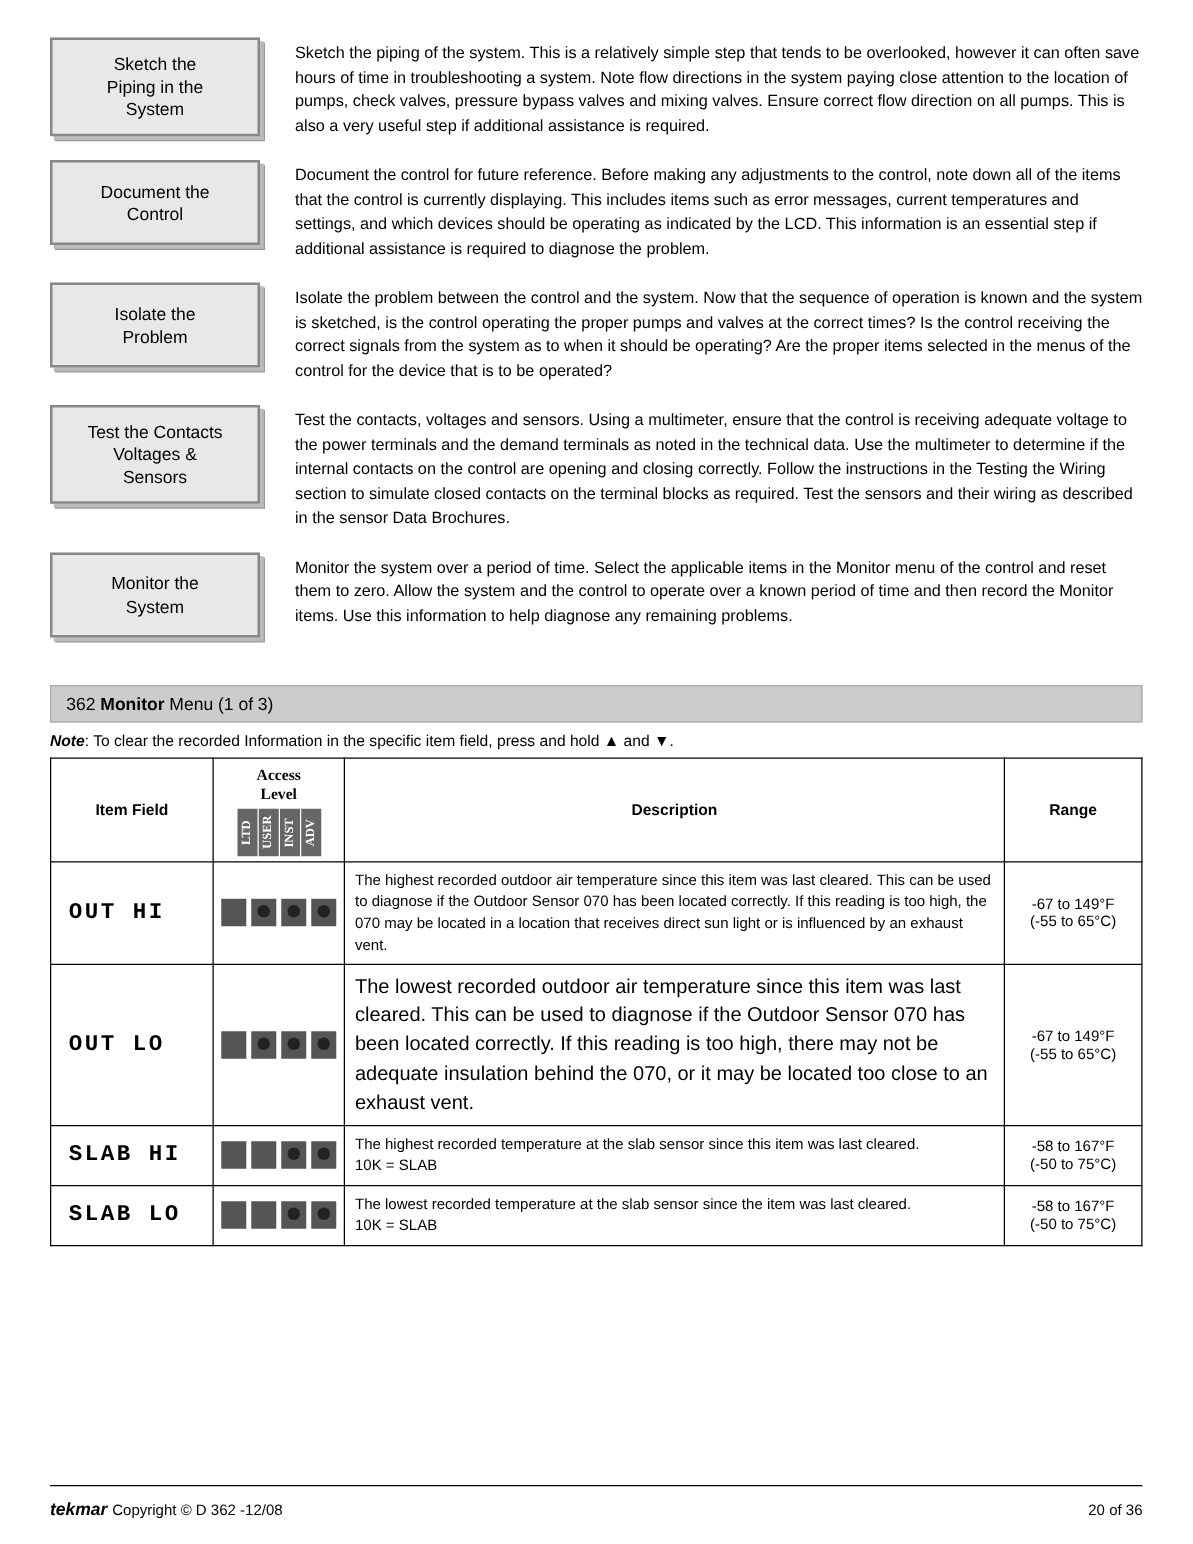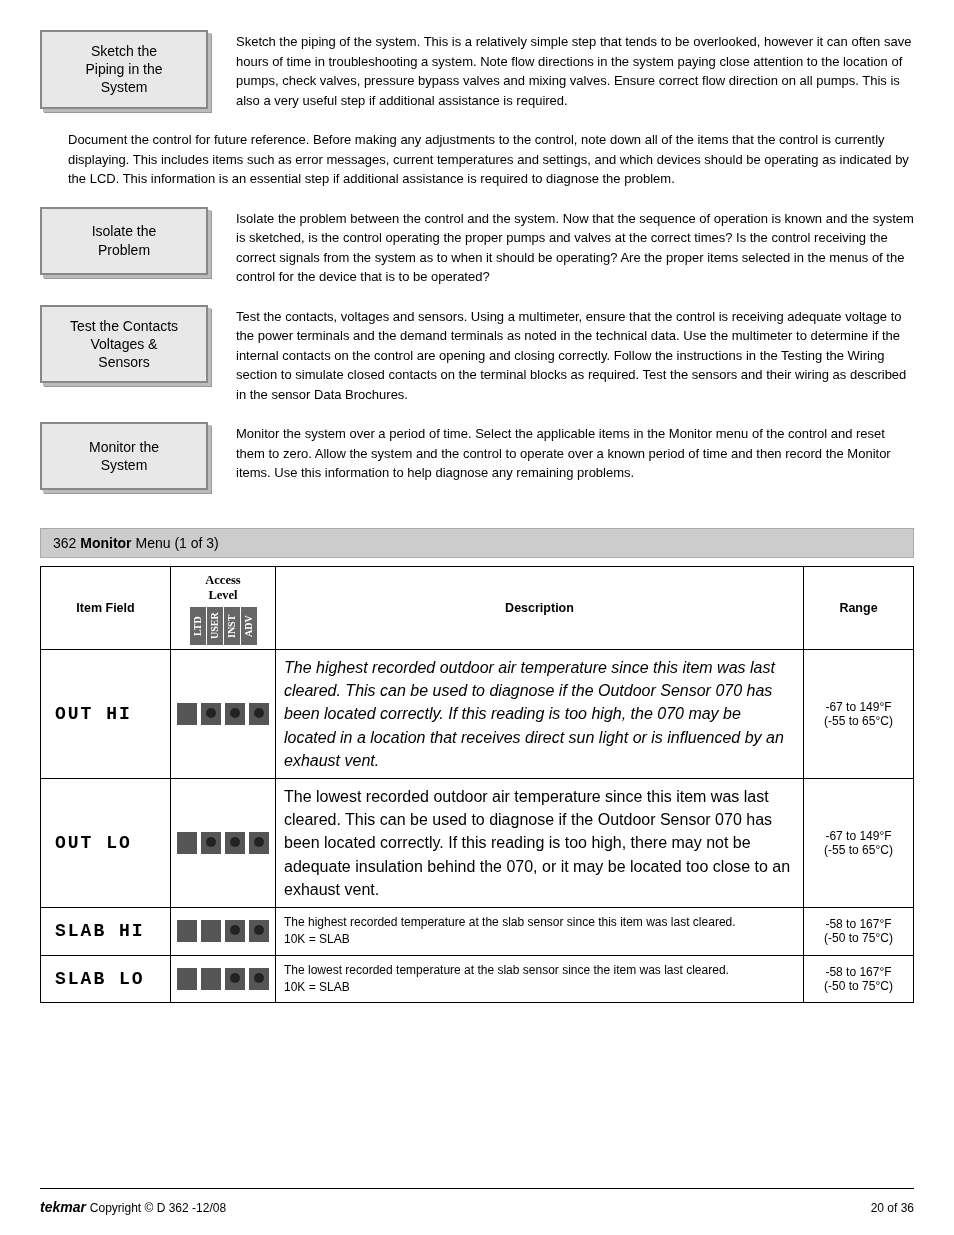--- a/index.html
+++ b/index.html
@@ -195,20 +195,21 @@
 <body>
 
 <div class="page">
 
   <div class="steps-section">
   <div class="step-row">
         <div class="step-box">Sketch the<br>Piping in the<br>System</div>
         <div class="step-text">Sketch the piping of the system. This is a relatively simple step that tends to be overlooked, however it can often save hours of time in troubleshooting a system. Note flow directions in the system paying close attention to the location of pumps, check valves, pressure bypass valves and mixing valves. Ensure correct flow direction on all pumps. This is also a very useful step if additional assistance is required.</div>
       </div>
       <div class="step-row">
+        <div class="step-box">Document the<br>Control</div>
         <div class="step-text">Document the control for future reference. Before making any adjustments to the control, note down all of the items that the control is currently displaying. This includes items such as error messages, current temperatures and settings, and which devices should be operating as indicated by the LCD. This information is an essential step if additional assistance is required to diagnose the problem.</div>
       </div>
       <div class="step-row">
         <div class="step-box">Isolate the<br>Problem</div>
         <div class="step-text">Isolate the problem between the control and the system. Now that the sequence of operation is known and the system is sketched, is the control operating the proper pumps and valves at the correct times? Is the control receiving the correct signals from the system as to when it should be operating? Are the proper items selected in the menus of the control for the device that is to be operated?</div>
       </div>
       <div class="step-row">
         <div class="step-box">Test the Contacts<br>Voltages &amp;<br>Sensors</div>
         <div class="step-text">Test the contacts, voltages and sensors. Using a multimeter, ensure that the control is receiving adequate voltage to the power terminals and the demand terminals as noted in the technical data. Use the multimeter to determine if the internal contacts on the control are opening and closing correctly. Follow the instructions in the Testing the Wiring section to simulate closed contacts on the terminal blocks as required. Test the sensors and their wiring as described in the sensor Data Brochures.</div>
       </div>
@@ -218,20 +219,23 @@
       </div>
     </div>
 
   <div>
     <div class="monitor-header">
       <span>362</span>
       <span class="bold">Monitor</span>
       <span>Menu (1 of 3)</span>
     </div>
 
+    <div class="note-line">
+      <em>Note</em><span>: To clear the recorded Information in the specific item field, press and hold ▲ and ▼.</span>
+    </div>
 
     <table class="data-table">
       <thead>
         <tr class="header-row">
           <th class="col-item">
             <strong>Item Field</strong>
           </th>
           <th class="access-header-cell col-access">
             <div class="access-title">Access<br>Level</div>
             <div class="access-diag-row">
@@ -263,21 +267,21 @@
               <span class="lcd-text">OUT HI</span>
             </td>
             <td style="padding: 4px;">
               <div style="display: flex; justify-content: space-around; align-items: center;">
                 <div style="width: 20px; text-align: center; background-color: rgb(85, 85, 85); padding: 4px 2px;">&nbsp;</div>
                 <div style="width: 20px; text-align: center; background-color: rgb(85, 85, 85); padding: 4px 2px;"><span class="dot"></span></div>
                 <div style="width: 20px; text-align: center; background-color: rgb(85, 85, 85); padding: 4px 2px;"><span class="dot"></span></div>
                 <div style="width: 20px; text-align: center; background-color: rgb(85, 85, 85); padding: 4px 2px;"><span class="dot"></span></div>
               </div>
             </td>
-            <td style="font-size: 16px; line-height: 1.45; vertical-align: top; padding: 6px 8px; font-style: italic;">The highest recorded outdoor air temperature since this item was last cleared. This can be used to diagnose if the Outdoor Sensor 070 has been located correctly. If this reading is too high, the 070 may be located in a location that receives direct sun light or is influenced by an exhaust vent.</td>
+            <td style="font-size: 12px; line-height: 1.45; vertical-align: top; padding: 6px 8px;">The highest recorded outdoor air temperature since this item was last cleared. This can be used to diagnose if the Outdoor Sensor 070 has been located correctly. If this reading is too high, the 070 may be located in a location that receives direct sun light or is influenced by an exhaust vent.</td>
             <td style="text-align: center; font-size: 12px;">-67 to 149°F<br>(-55 to 65°C)</td>
           </tr>
           <tr class="data-row">
             <td class="item-cell item-lcd-cell">
               <span class="lcd-text">OUT LO</span>
             </td>
             <td style="padding: 4px;">
               <div style="display: flex; justify-content: space-around; align-items: center;">
                 <div style="width: 20px; text-align: center; background-color: rgb(85, 85, 85); padding: 4px 2px;">&nbsp;</div>
                 <div style="width: 20px; text-align: center; background-color: rgb(85, 85, 85); padding: 4px 2px;"><span class="dot"></span></div>

